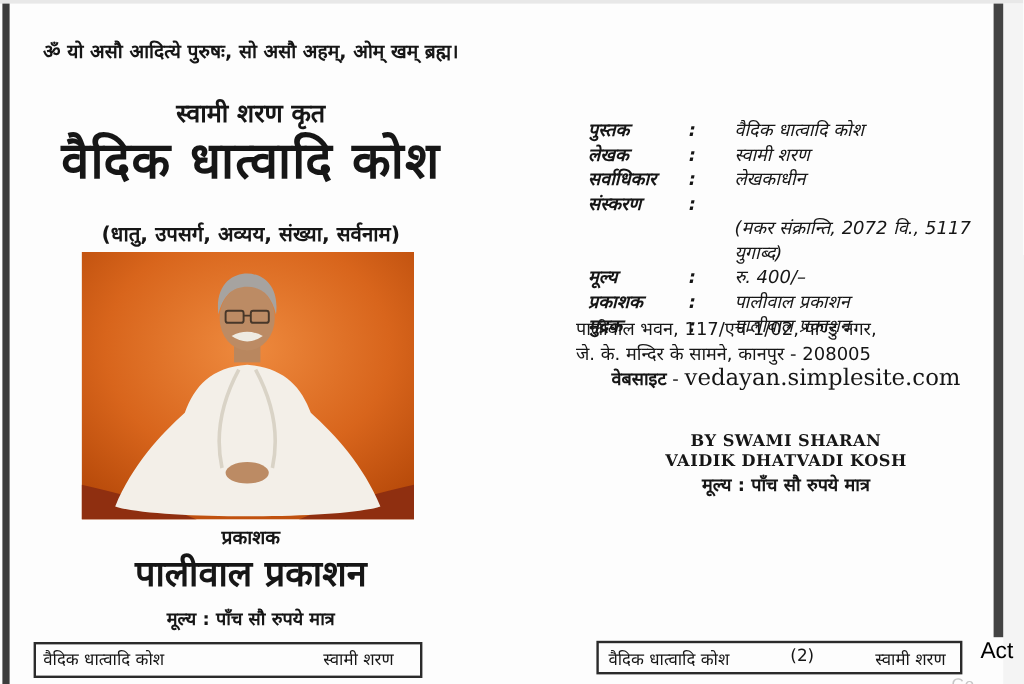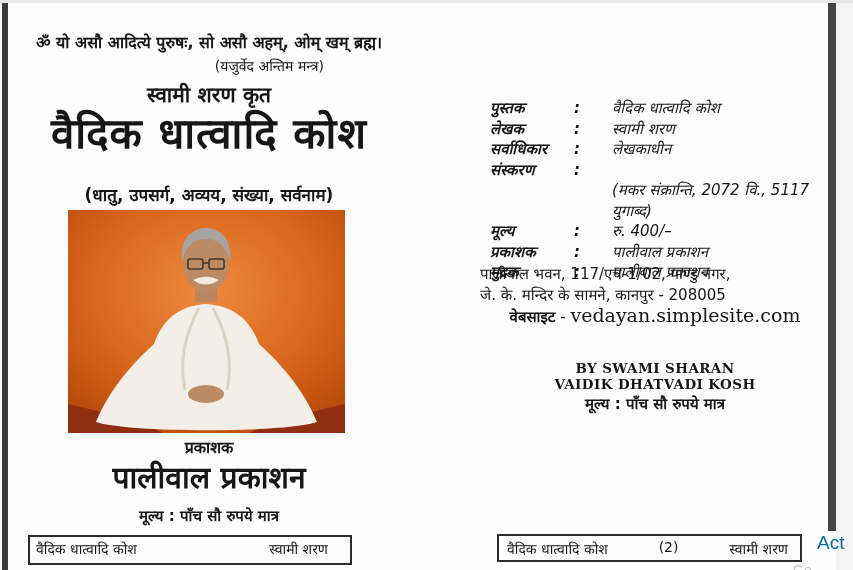--- a/index.html
+++ b/index.html
@@ -45,37 +45,36 @@
   .r-addr2{top:284px;}
   .r-website{position:absolute;top:304px;left:0;width:100%;text-align:center;font-size:15px;}
   .r-website .url{font-family:"DejaVu Serif","Liberation Serif",serif;font-size:19px;}
   .r-mobile{position:absolute;top:331px;left:0;width:100%;text-align:center;font-size:14px;}
   .r-mobile .nums{font-weight:bold;font-size:15px;}
   .r-english{position:absolute;top:360px;left:0;width:100%;text-align:center;
     font-family:"DejaVu Serif","Liberation Serif",serif;font-weight:bold;font-size:13.5px;line-height:16px;letter-spacing:0.4px;}
   .r-price{position:absolute;top:393px;left:0;width:100%;font-size:15px;font-weight:bold;}
   .r-footer{top:534px;left:17px;width:305px;height:28px;padding:3px 12px 0 8px;}
 
-  .watermark{position:absolute;left:817px;top:532px;font-size:19px;color:#0369a1;
+  .watermark{position:absolute;left:817px;top:532px;font-size:19px;color:#000000;
     font-family:"Liberation Sans","DejaVu Sans",sans-serif;white-space:nowrap;}
   .watermark2{position:absolute;left:793px;top:562px;font-size:14px;color:#c6c6c6;
     font-family:"Liberation Sans","DejaVu Sans",sans-serif;white-space:nowrap;}
 </style>
 </head>
 <body>
 
 <div class="stage">
   <div class="top-strip"></div>
   <div class="left-strip"></div>
   <div class="right-gutter"></div>
   <div class="right-strip"></div>
 
   <div class="page page-left">
     <div class="l-mantra c">ॐ यो असौ आदित्ये पुरुषः, सो असौ अहम्, ओम् खम् ब्रह्म।</div>
-    <div class="l-mantra-src">(यजुर्वेद अन्तिम मन्त्र)</div>
     <div class="l-byline c">स्वामी शरण कृत</div>
     <div class="l-title c">वैदिक धात्वादि कोश</div>
     <div class="l-subtitle c">(धातु, उपसर्ग, अव्यय, संख्या, सर्वनाम)</div>
 
     <div class="l-photo">
       <svg viewBox="0 0 277 223" width="277" height="223">
         <defs>
           <radialGradient id="obg" cx="50%" cy="36%" r="78%">
             <stop offset="0%" stop-color="#ee8a3e"></stop>
             <stop offset="55%" stop-color="#d8651c"></stop>

